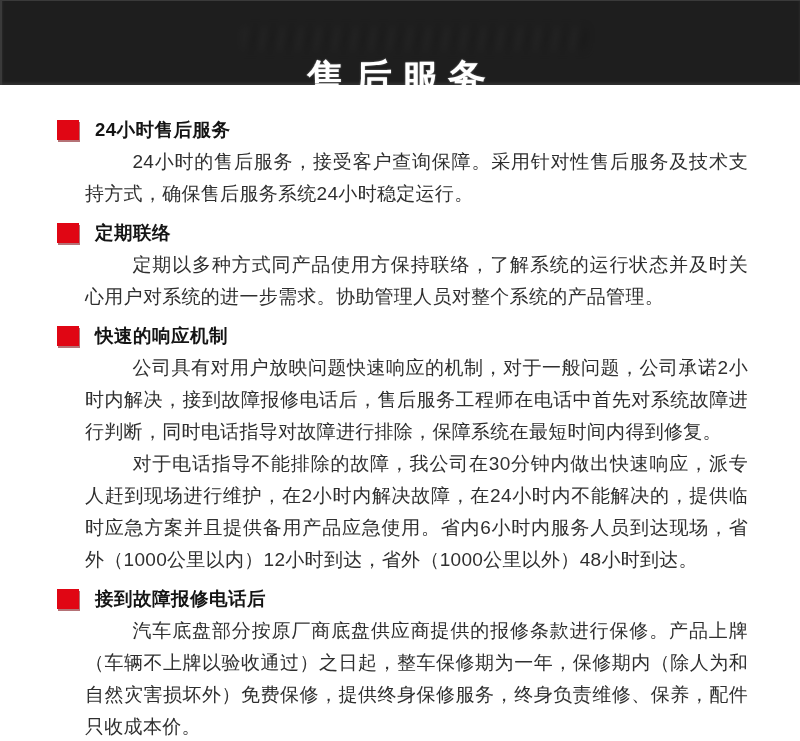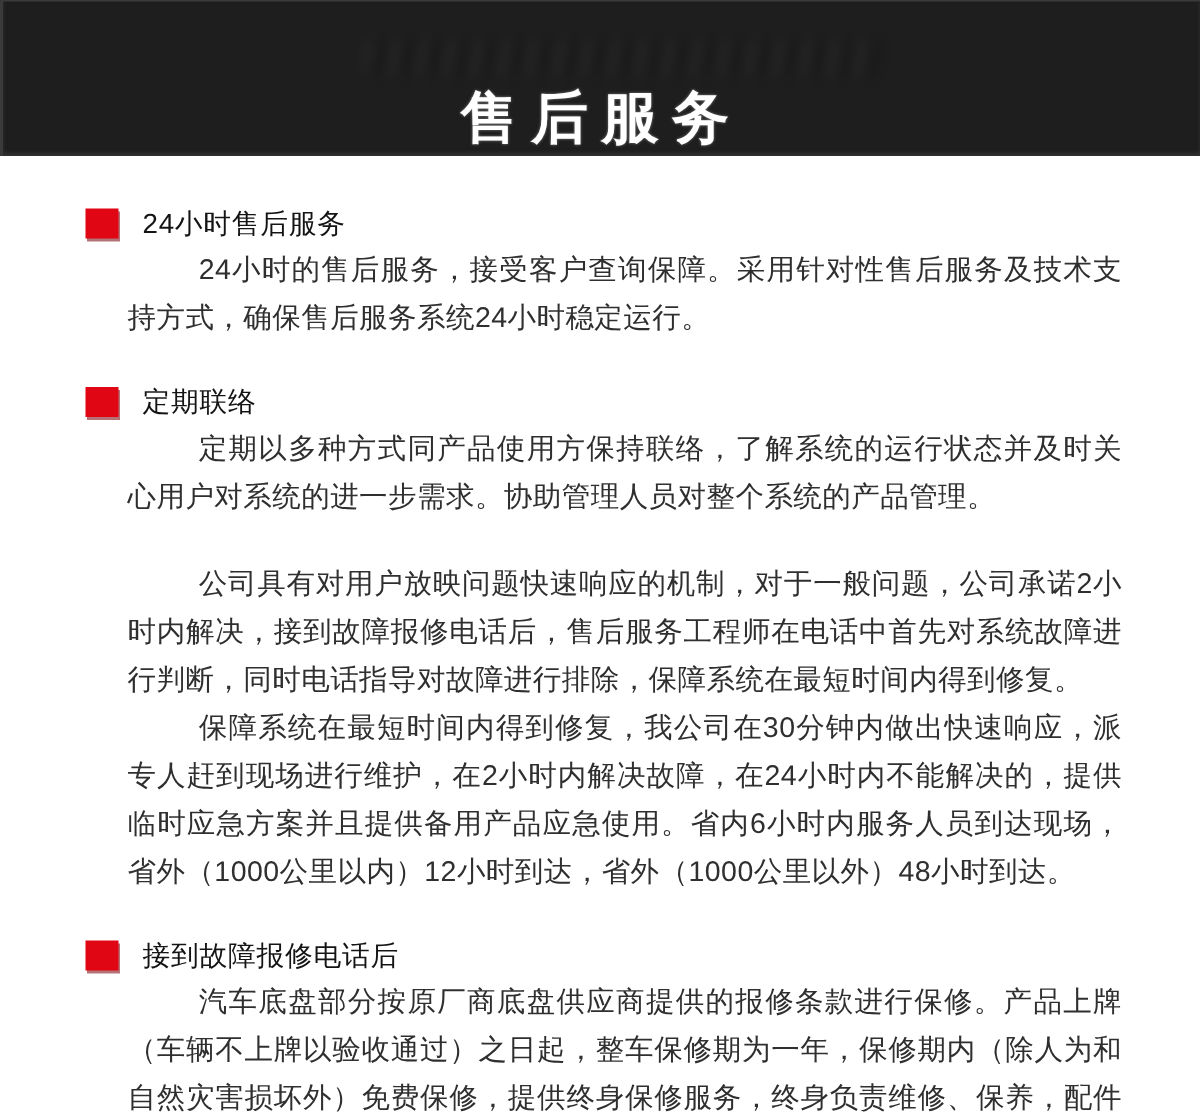--- a/index.html
+++ b/index.html
@@ -14,21 +14,21 @@
   .page {
     position: relative;
     width: 800px;
     height: 741px;
     background: #fff;
   }
   
   .hero {
     position: relative;
     width: 100%;
-    height: 104px;
+    height: 85px;
     background: var(--header-bg, #1e1e1e);
     border-left: 2px solid #3a3a3a;
     border-top: 1px solid #3a3a3a;
     box-shadow: inset 0 -2px 3px rgba(90,90,90,.35);
     overflow: hidden;
     padding-left: 22px;
   }
   .hero-smudge {
     position: absolute;
     left: 240px;
@@ -51,38 +51,38 @@
     font-weight: 700;
     letter-spacing: 9px;
     text-shadow: 0 0 2px rgba(255,255,255,.45);
     white-space: nowrap;
   }
   
   .content {
     padding: 32px 52px 0 57px;
     color: var(--body-color, #2f2f2f);
   }
-  .section { margin-top: 26px; }
+  .section { margin-top: 10px; }
   .section:first-child { margin-top: 0; }
   .section-head {
     display: flex;
     align-items: center;
     margin-bottom: 4px;
   }
   .bullet {
     width: 22px;
     height: 20px;
     flex: 0 0 22px;
     background: var(--red, #e00614);
     box-shadow: 1px 2px 0 rgba(120,0,8,.55);
     margin-right: 16px;
   }
   .section-title {
     font-size: 18.5px;
-    font-weight: 400;
+    font-weight: 700;
     color: var(--heading-color, #141414);
     letter-spacing: .5px;
   }
   .section-body { margin-left: 28px; margin-right: 0; }
   .section-body p {
     font-size: 19px;
     line-height: 32px;
     letter-spacing: .3px;
     text-indent: 2.5em;
     text-align: justify;
@@ -114,23 +114,27 @@
       <div class="section-head">
         <span class="bullet"></span>
         <h2 class="section-title">定期联络</h2>
       </div>
       <div class="section-body">
           <p>定期以多种方式同产品使用方保持联络，了解系统的运行状态并及时关心用户对系统的进一步需求。协助管理人员对整个系统的产品管理。</p>
         </div>
     </section>
 
     <section class="section">
+      <div class="section-head">
+        <span class="bullet"></span>
+        <h2 class="section-title">快速的响应机制</h2>
+      </div>
       <div class="section-body">
           <p>公司具有对用户放映问题快速响应的机制，对于一般问题，公司承诺2小时内解决，接到故障报修电话后，售后服务工程师在电话中首先对系统故障进行判断，同时电话指导对故障进行排除，保障系统在最短时间内得到修复。</p>
-          <p>保障系统在最短时间内得到修复，我公司在30分钟内做出快速响应，派专人赶到现场进行维护，在2小时内解决故障，在24小时内不能解决的，提供临时应急方案并且提供备用产品应急使用。省内6小时内服务人员到达现场，省外（1000公里以内）12小时到达，省外（1000公里以外）48小时到达。</p>
+          <p>对于电话指导不能排除的故障，我公司在30分钟内做出快速响应，派专人赶到现场进行维护，在2小时内解决故障，在24小时内不能解决的，提供临时应急方案并且提供备用产品应急使用。省内6小时内服务人员到达现场，省外（1000公里以内）12小时到达，省外（1000公里以外）48小时到达。</p>
         </div>
     </section>
 
     <section class="section">
       <div class="section-head">
         <span class="bullet"></span>
         <h2 class="section-title">接到故障报修电话后</h2>
       </div>
       <div class="section-body">
           <p>汽车底盘部分按原厂商底盘供应商提供的报修条款进行保修。产品上牌（车辆不上牌以验收通过）之日起，整车保修期为一年，保修期内（除人为和自然灾害损坏外）免费保修，提供终身保修服务，终身负责维修、保养，配件只收成本价。</p>

